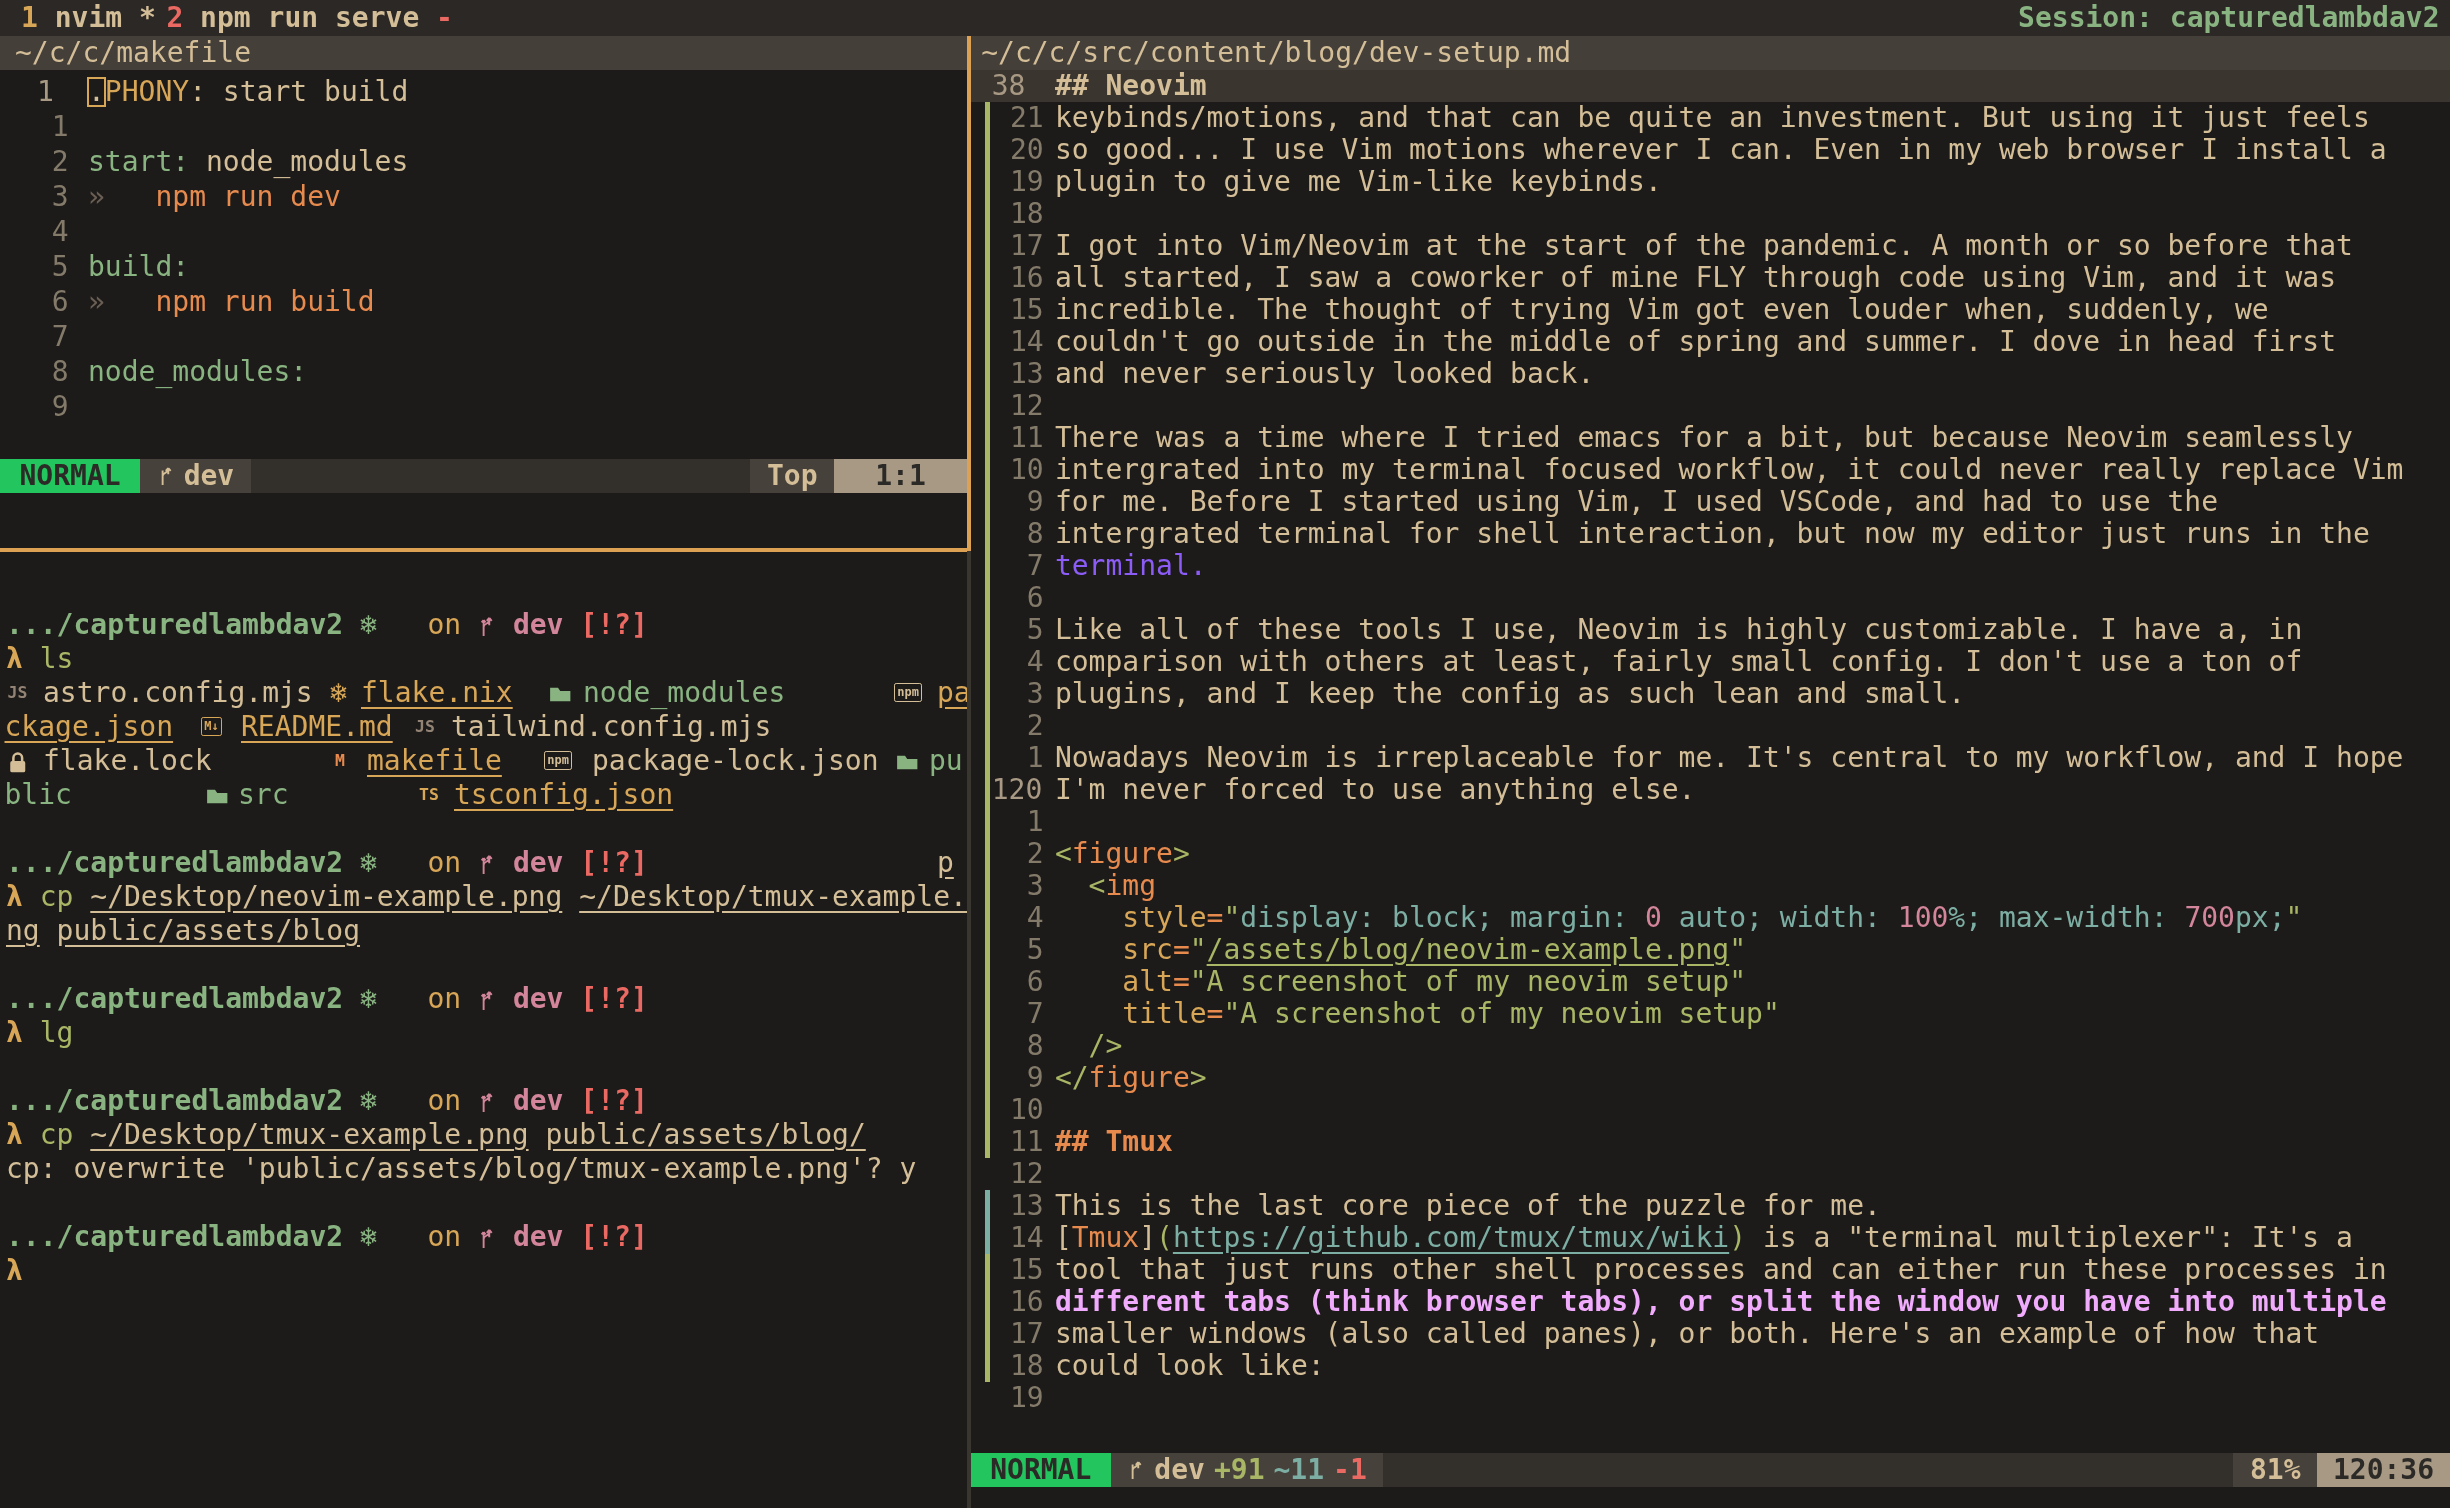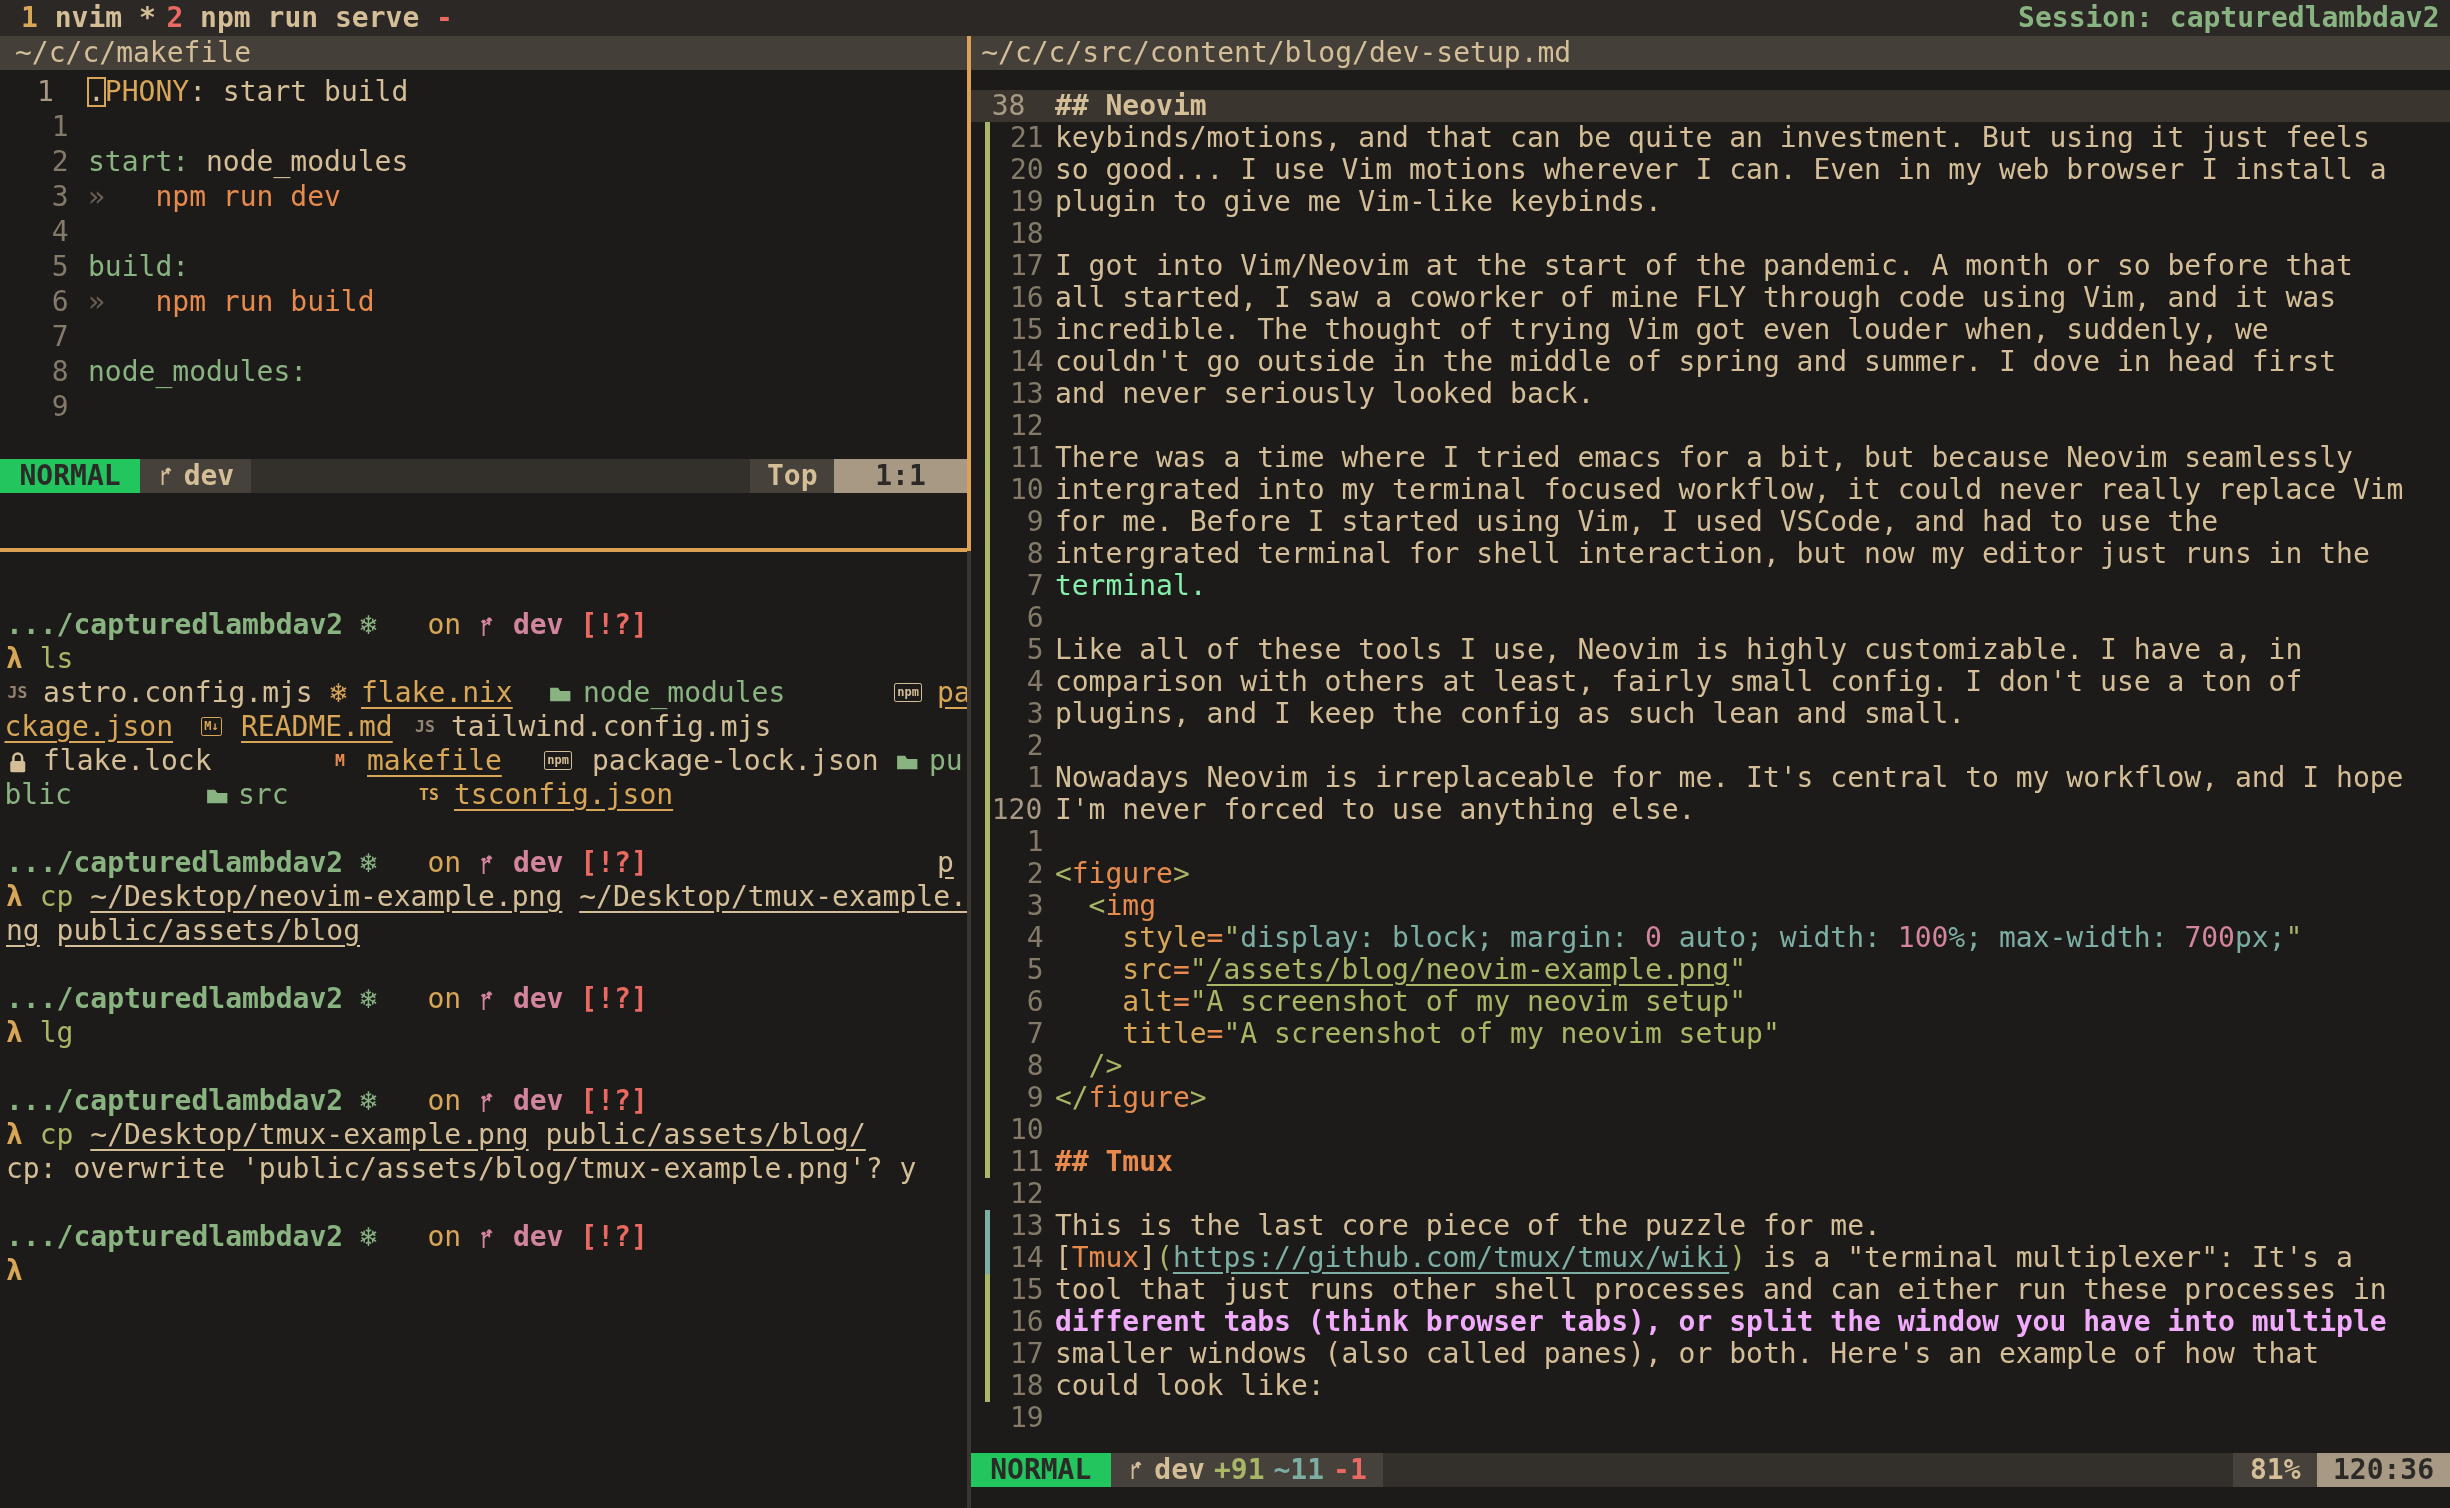--- a/index.html
+++ b/index.html
@@ -49,21 +49,21 @@
   .hborder { height:3.7px; background:#dca153; }
   
   .term { flex:1; padding-top:22.5px; overflow:hidden; }
   .trow { height:34px; }
   .ttxt { position:relative; padding-left:6px; white-space:pre; height:100%; display:block; }
   .ttxt > span { display:inline-block; vertical-align:top; line-height:34px; }
   .ic { font-size:16.5px; font-weight:bold; line-height:34px; }
   .icbox { font-size:12px; font-weight:bold; border:1.5px solid currentColor; border-radius:2.2px; padding:0 2.2px; line-height:16.5px !important; height:19.5px; margin-top:6.7px; }
   svg.gl { vertical-align:middle; }
   
-  .red-content { flex:1; overflow:hidden;margin-top:20px; }
+  .red-content { flex:1; overflow:hidden; }
   .red-content .erow { height:32px; }
   .erow.ctx { background:#3a362f; }
   .gsign { width:21px; flex:none; align-self:stretch; display:flex; }
   .gsign .bar { width:5.2px; margin-left:14.2px; height:100%; }
   .rnum { width:52px; text-align:right; color:#837a6a; flex:none; }
   .rnum.abs { text-align:left; color:#a89984; }
   .rtxt { padding-left:11.2px; white-space:pre; position:relative; flex:1; min-width:0; }
   .cmdline-right { height:21px; }
 </style>
 </head>
@@ -209,21 +209,21 @@
         <div class="erow"><span class="gsign"><span class="bar" style="background: rgb(169, 182, 101);"></span></span><span class="rnum">17</span><span class="rtxt"><span style="color: rgb(212, 190, 152);">I got into Vim/Neovim at the start of the pandemic. A month or so before that</span></span></div>
         <div class="erow"><span class="gsign"><span class="bar" style="background: rgb(169, 182, 101);"></span></span><span class="rnum">16</span><span class="rtxt"><span style="color: rgb(212, 190, 152);">all started, I saw a coworker of mine FLY through code using Vim, and it was</span></span></div>
         <div class="erow"><span class="gsign"><span class="bar" style="background: rgb(169, 182, 101);"></span></span><span class="rnum">15</span><span class="rtxt"><span style="color: rgb(212, 190, 152);">incredible. The thought of trying Vim got even louder when, suddenly, we</span></span></div>
         <div class="erow"><span class="gsign"><span class="bar" style="background: rgb(169, 182, 101);"></span></span><span class="rnum">14</span><span class="rtxt"><span style="color: rgb(212, 190, 152);">couldn't go outside in the middle of spring and summer. I dove in head first</span></span></div>
         <div class="erow"><span class="gsign"><span class="bar" style="background: rgb(169, 182, 101);"></span></span><span class="rnum">13</span><span class="rtxt"><span style="color: rgb(212, 190, 152);">and never seriously looked back.</span></span></div>
         <div class="erow"><span class="gsign"><span class="bar" style="background: rgb(169, 182, 101);"></span></span><span class="rnum">12</span><span class="rtxt"></span></div>
         <div class="erow"><span class="gsign"><span class="bar" style="background: rgb(169, 182, 101);"></span></span><span class="rnum">11</span><span class="rtxt"><span style="color: rgb(212, 190, 152);">There was a time where I tried emacs for a bit, but because Neovim seamlessly</span></span></div>
         <div class="erow"><span class="gsign"><span class="bar" style="background: rgb(169, 182, 101);"></span></span><span class="rnum">10</span><span class="rtxt"><span style="color: rgb(212, 190, 152);">intergrated into my terminal focused workflow, it could never really replace Vim</span></span></div>
         <div class="erow"><span class="gsign"><span class="bar" style="background: rgb(169, 182, 101);"></span></span><span class="rnum">9</span><span class="rtxt"><span style="color: rgb(212, 190, 152);">for me. Before I started using Vim, I used VSCode, and had to use the</span></span></div>
         <div class="erow"><span class="gsign"><span class="bar" style="background: rgb(169, 182, 101);"></span></span><span class="rnum">8</span><span class="rtxt"><span style="color: rgb(212, 190, 152);">intergrated terminal for shell interaction, but now my editor just runs in the</span></span></div>
-        <div class="erow"><span class="gsign"><span class="bar" style="background: rgb(169, 182, 101);"></span></span><span class="rnum">7</span><span class="rtxt"><span style="color: #86efac;">terminal.</span></span></div>
+        <div class="erow"><span class="gsign"><span class="bar" style="background: rgb(169, 182, 101);"></span></span><span class="rnum">7</span><span class="rtxt"><span style="color: #8b5cf6;">terminal.</span></span></div>
         <div class="erow"><span class="gsign"><span class="bar" style="background: rgb(169, 182, 101);"></span></span><span class="rnum">6</span><span class="rtxt"></span></div>
         <div class="erow"><span class="gsign"><span class="bar" style="background: rgb(169, 182, 101);"></span></span><span class="rnum">5</span><span class="rtxt"><span style="color: rgb(212, 190, 152);">Like all of these tools I use, Neovim is highly customizable. I have a, in</span></span></div>
         <div class="erow"><span class="gsign"><span class="bar" style="background: rgb(169, 182, 101);"></span></span><span class="rnum">4</span><span class="rtxt"><span style="color: rgb(212, 190, 152);">comparison with others at least, fairly small config. I don't use a ton of</span></span></div>
         <div class="erow"><span class="gsign"><span class="bar" style="background: rgb(169, 182, 101);"></span></span><span class="rnum">3</span><span class="rtxt"><span style="color: rgb(212, 190, 152);">plugins, and I keep the config as such lean and small.</span></span></div>
         <div class="erow"><span class="gsign"><span class="bar" style="background: rgb(169, 182, 101);"></span></span><span class="rnum">2</span><span class="rtxt"></span></div>
         <div class="erow"><span class="gsign"><span class="bar" style="background: rgb(169, 182, 101);"></span></span><span class="rnum">1</span><span class="rtxt"><span style="color: rgb(212, 190, 152);">Nowadays Neovim is irreplaceable for me. It's central to my workflow, and I hope</span></span></div>
         <div class="erow"><span class="gsign"><span class="bar" style="background: rgb(169, 182, 101);"></span></span><span class="rnum abs">120</span><span class="rtxt"><span style="color: rgb(212, 190, 152);">I'm never forced to use anything else.</span></span></div>
         <div class="erow"><span class="gsign"><span class="bar" style="background: rgb(169, 182, 101);"></span></span><span class="rnum">1</span><span class="rtxt"></span></div>
         <div class="erow"><span class="gsign"><span class="bar" style="background: rgb(169, 182, 101);"></span></span><span class="rnum">2</span><span class="rtxt"><span style="color: rgb(169, 182, 101);">&lt;</span><span style="color: rgb(231, 138, 78);">figure</span><span style="color: rgb(169, 182, 101);">&gt;</span></span></div>
         <div class="erow"><span class="gsign"><span class="bar" style="background: rgb(169, 182, 101);"></span></span><span class="rnum">3</span><span class="rtxt"><span style="color: rgb(212, 190, 152);">  </span><span style="color: rgb(169, 182, 101);">&lt;</span><span style="color: rgb(231, 138, 78);">img</span></span></div>

